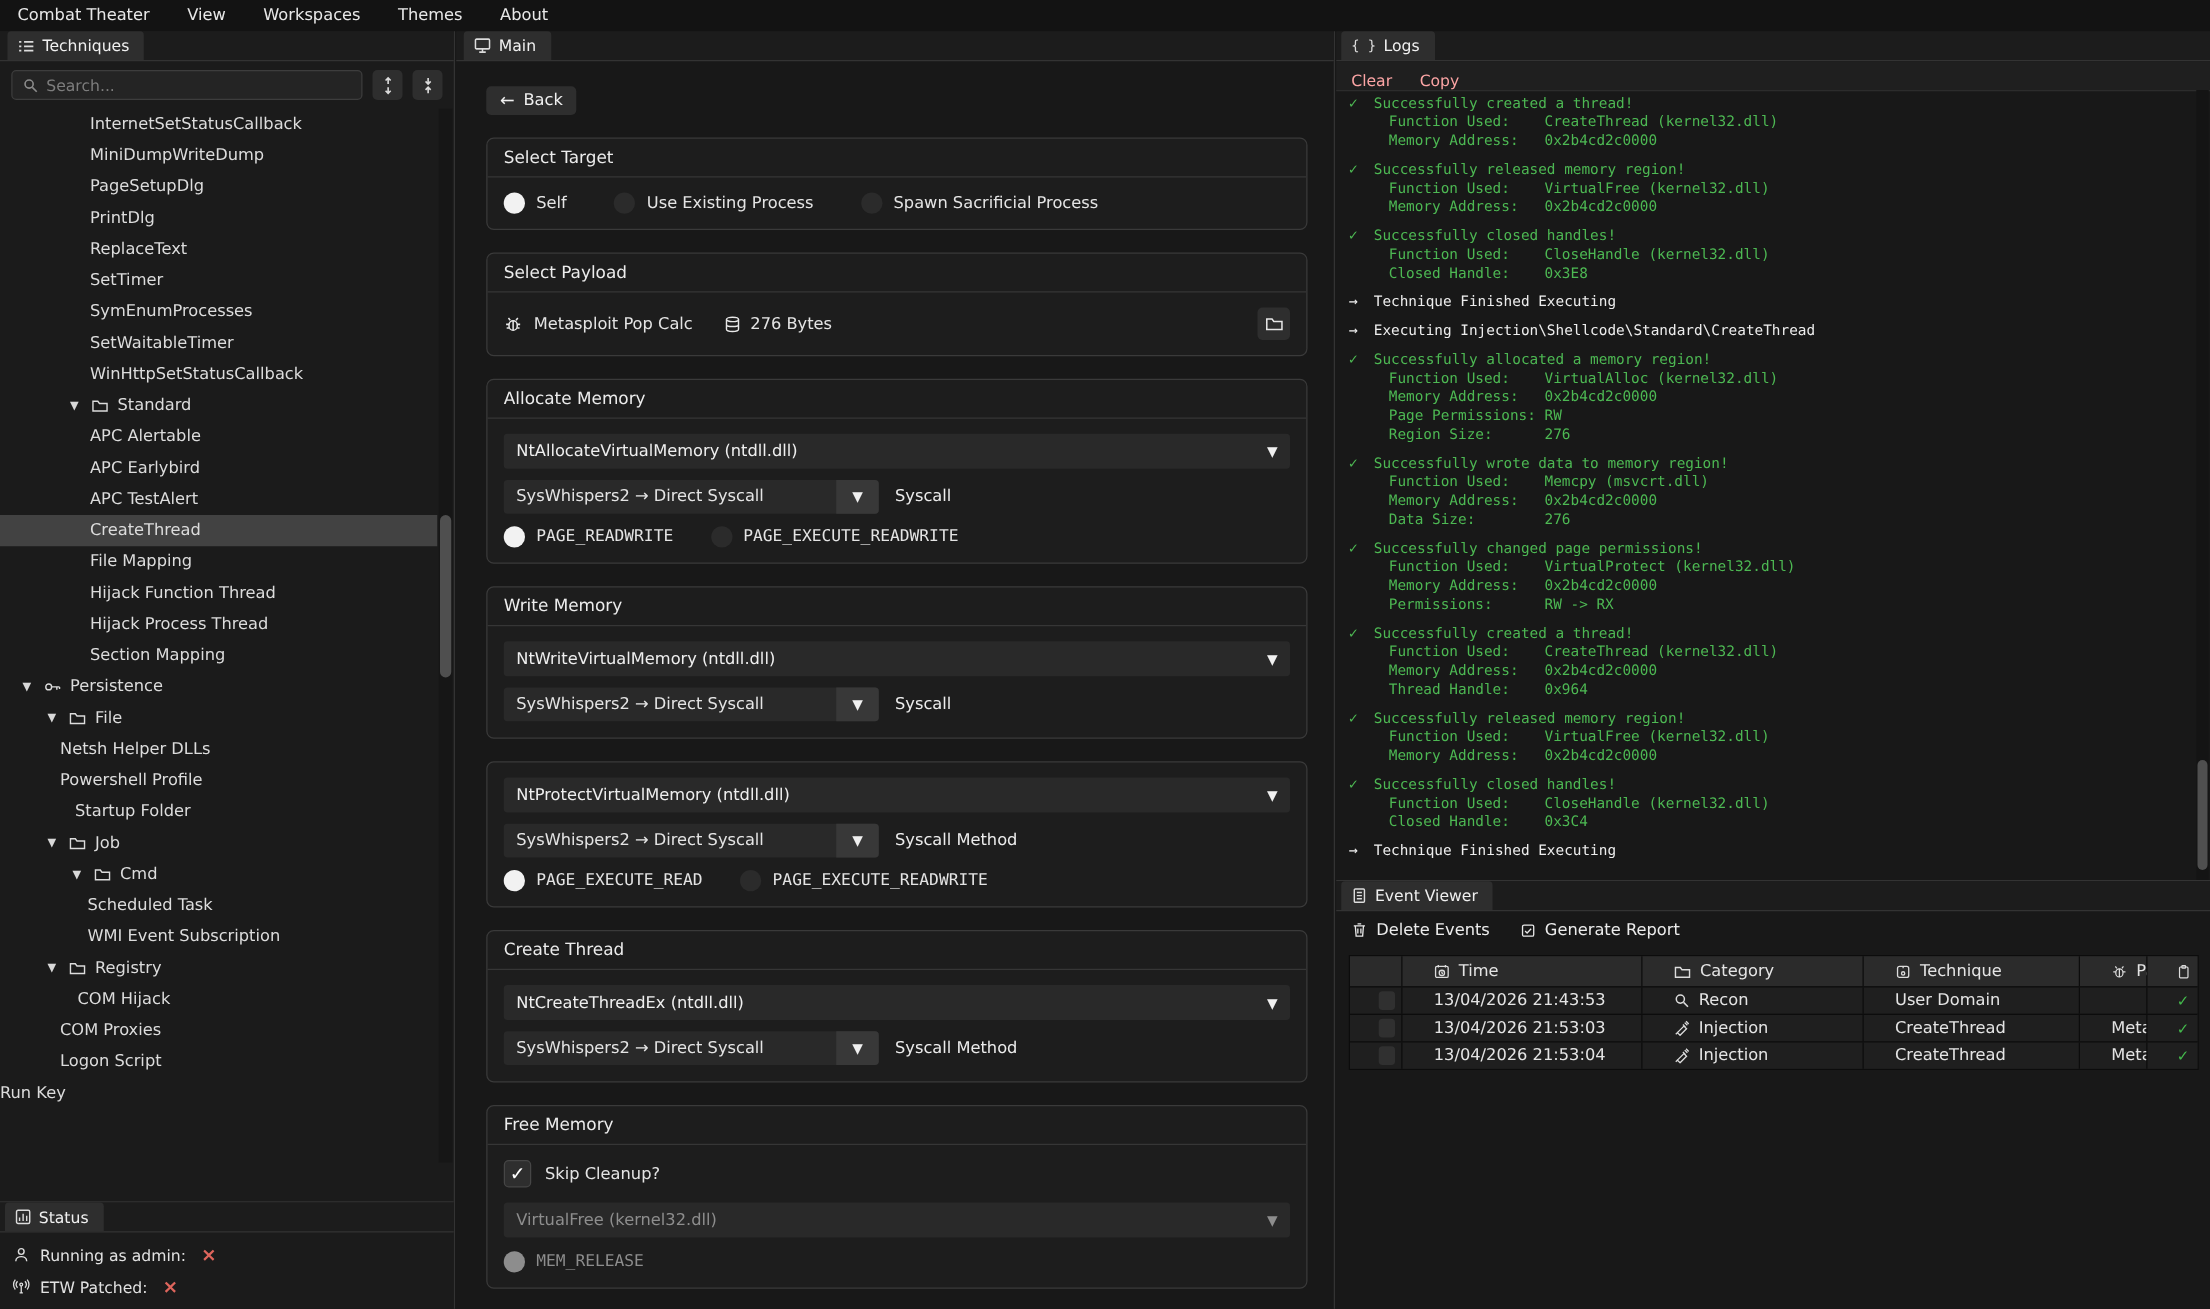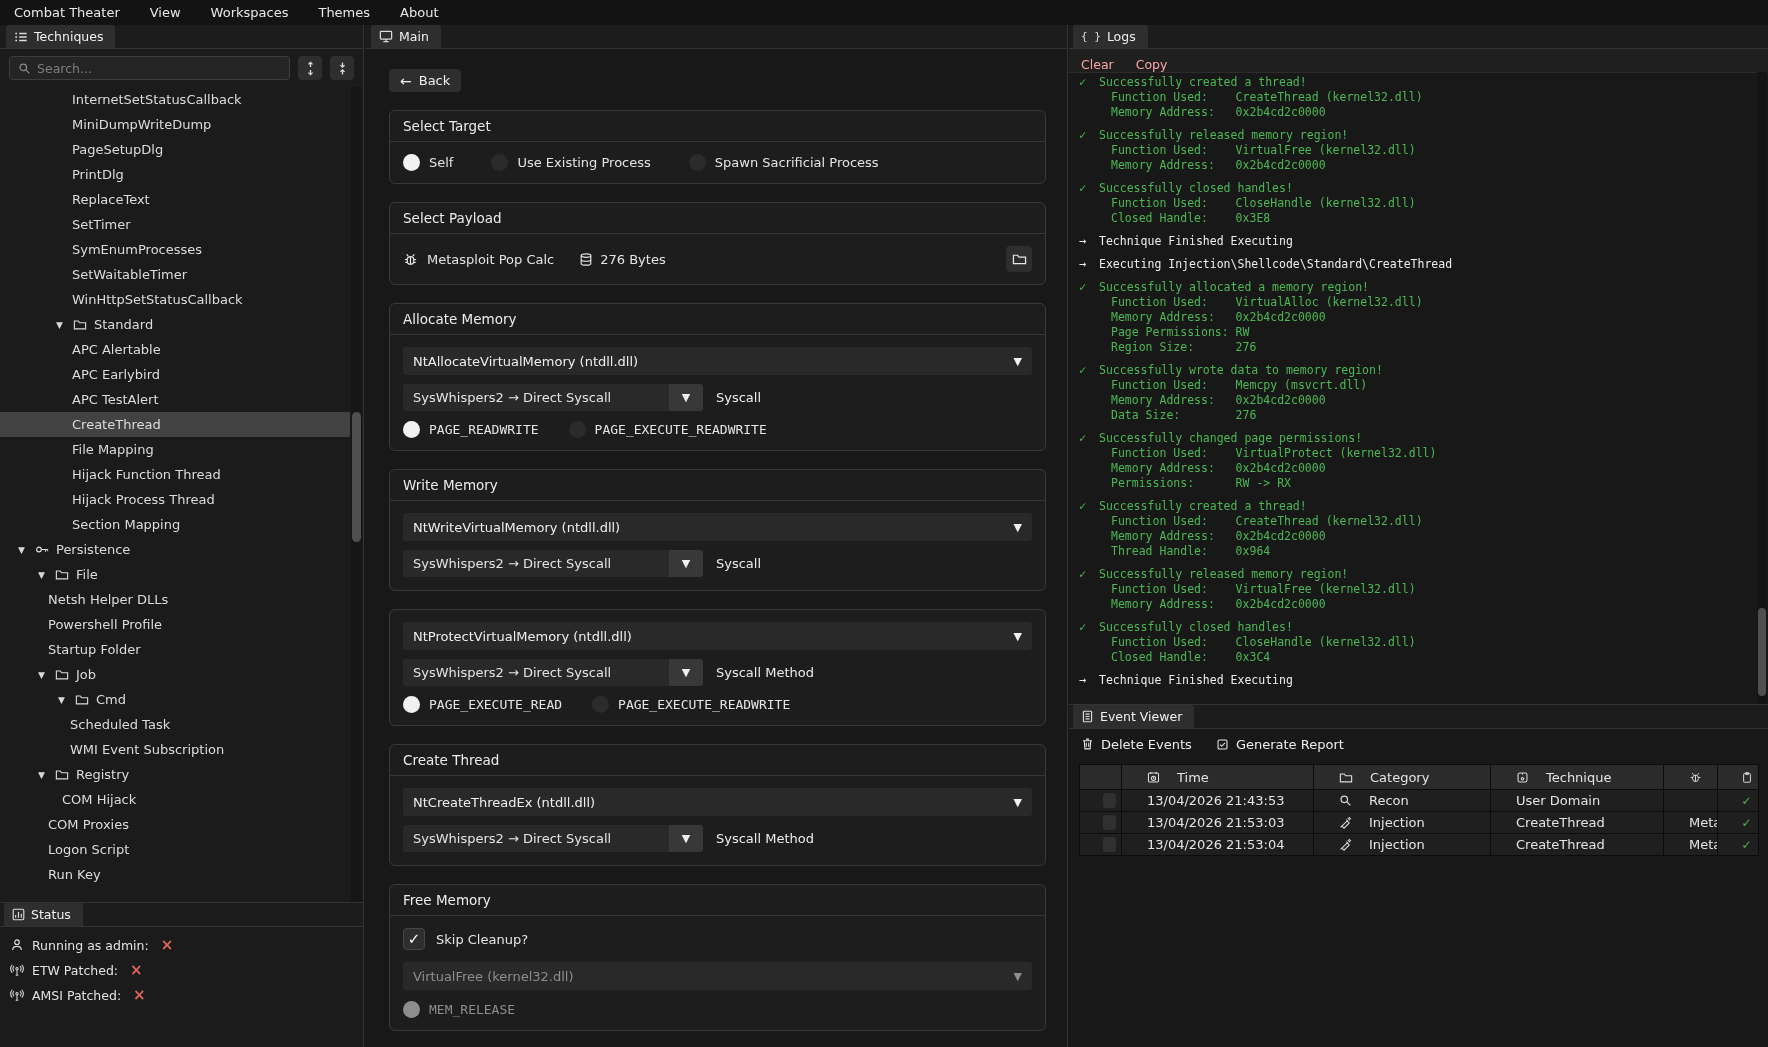--- a/index.html
+++ b/index.html
@@ -29,21 +29,21 @@
   #search-input::placeholder { color:#7d7d7d; }
   .sq-btn { width:24px; height:24px; background:#2e2e2e; border-radius:4px; display:flex; align-items:center; justify-content:center; }
   #tree { position:absolute; top:62px; left:0; right:13px; bottom:117px; overflow:hidden; }
   .tree-row { height:25px; display:flex; align-items:center; gap:7px; font-size:13px; color:#dcdcdc; white-space:nowrap; }
   .tree-row.sel { background:#424242; }
   .tri { font-size:9px; color:#d8d8d8; width:10px; }
   #side-scroll-track { position:absolute; top:62px; bottom:117px; right:1px; width:11px; background:#161616; }
   #side-scroll-thumb { position:absolute; top:325px; left:1px; width:9px; height:130px; background:#4f4f4f; border-radius:5px; }
 
   
-  #status-panel { position:absolute; left:0; bottom:0; right:0; height:145px; background:#1b1b1b; border-top:1px solid #333; }
+  #status-panel { position:absolute; left:0; bottom:0; right:0; height:86px; background:#1b1b1b; border-top:1px solid #333; }
   .status-row { display:flex; align-items:center; gap:8px; padding:0 10px; height:24px; font-size:12.5px; color:#e2e2e2; }
   #status-rows { padding-top:6px; display:flex; flex-direction:column; gap:1px; }
   .red-x { color:#de655c; font-size:15px; font-weight:bold; line-height:1; margin-left:4px; }
 
   
   #main { position:absolute; left:365px; top:25px; width:703px; bottom:0; background:#181818; border-right:1px solid #333; }
   #main-content { padding:20px 21px 0 24px; }
   .btn { display:inline-flex; align-items:center; gap:7px; background:#2e2e2e; border-radius:4px;
     padding:4px 11px; font-size:13px; color:#f0f0f0; }
   .card { background:#1d1d1d; border:1px solid #3a3a3a; border-radius:6px; margin-top:18px; }
@@ -88,21 +88,21 @@
   #logs-scroll-track { position:absolute; top:47px; bottom:0; right:1px; width:10px; background:#141414; }
   #logs-scroll-thumb { position:absolute; left:1px; bottom:8px; width:8px; height:88px; background:#4f4f4f; border-radius:4px; }
 
   
   #events-panel { position:absolute; top:679px; left:0; right:0; bottom:0; border-top:1px solid #333; }
   #events-toolbar { height:30px; display:flex; align-items:center; gap:24px; padding-left:12px; font-size:13px; color:#ececec; }
   .flat-btn { display:inline-flex; align-items:center; gap:7px; }
   #event-table { margin:5px 9px 0 10px; border:1px solid #0c0c0c; font-size:13px; }
   .ev-row { display:flex; height:22px; align-items:stretch; background:#1f1f1f; border-top:1px solid #0c0c0c; }
   .ev-row.head { background:#2b2b2b; height:24px; border-top:0; }
-  .ev-cell { display:flex; align-items:center; gap:17px; padding:0 8px; border-right:1px solid #0c0c0c; overflow:hidden; white-space:nowrap;margin-left:17px; }
+  .ev-cell { display:flex; align-items:center; gap:7px; padding:0 8px; border-right:1px solid #0c0c0c; overflow:hidden; white-space:nowrap;margin-left:17px; }
   .ev-cell:last-child { border-right:0; }
   .c-sel { width:25px; flex:none; padding:0; align-items:center; justify-content:center; }
   .c-time { width:175px; flex:none; }
   .c-cat { width:160px; flex:none; }
   .c-tech { width:156px; flex:none; }
   .c-pay { flex:1; }
   .c-st { width:23px; flex:none; padding:0; justify-content:center; }
   .sel-box { width:13px; height:15px; background:#303030; border-radius:3px; }
   .ev-check { color:#44bb4d; font-size:12px; }
 </style>
@@ -246,21 +246,21 @@
           </svg>
         </span>
         <span>File</span>
       </div>
       <div class="tree-row" style="padding-left:48px">
         <span>Netsh Helper DLLs</span>
       </div>
       <div class="tree-row" style="padding-left:48px">
         <span>Powershell Profile</span>
       </div>
-      <div class="tree-row" style="padding-left:48px">
+      <div class="tree-row" style="padding-left:60px">
         <span>Startup Folder</span>
       </div>
       <div class="tree-row" style="padding-left:38px">
         <span class="tri">▼</span>
         <span class="icn">
           <svg width="14" height="13" viewBox="0 0 16 15">
             <g stroke="#dcdcdc" stroke-width="1.3" fill="none">
               <path d="M1.5 12.5v-9h4.5l1.5 2h7v7z"></path>
             </g>
           </svg>
@@ -297,21 +297,21 @@
       </div>
       <div class="tree-row" style="padding-left:62px">
         <span>COM Hijack</span>
       </div>
       <div class="tree-row" style="padding-left:48px">
         <span>COM Proxies</span>
       </div>
       <div class="tree-row" style="padding-left:48px">
         <span>Logon Script</span>
       </div>
-      <div class="tree-row" style="padding-left:48px">
+      <div class="tree-row" style="">
         <span>Run Key</span>
       </div>
     </div>
   <div id="side-scroll-track">
     <div id="side-scroll-thumb"></div>
   </div>
 
   <div id="status-panel">
     <div class="tabbar" style="padding-left:4px;">
       <div class="tab">

